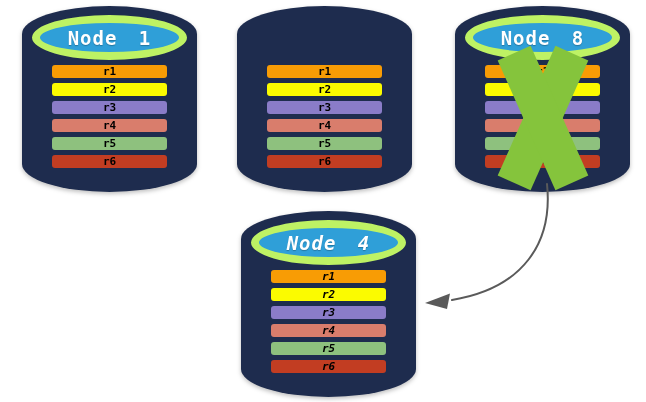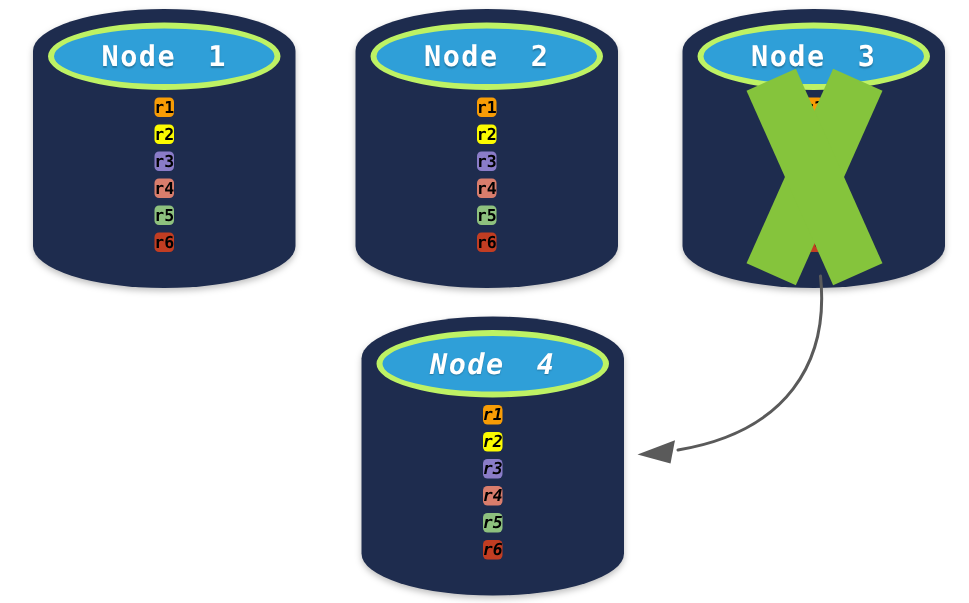--- a/index.html
+++ b/index.html
@@ -23,21 +23,21 @@
     border-radius: 50% / 28px;
     filter: drop-shadow(0 2px 2px rgba(0,0,0,0.25));
   }
   .node-top {
     position: absolute;
     left: 10px;
     right: 10px;
     top: 9px;
     height: 45px;
     border-radius: 50%;
-    border: 4px solid #bef264;
+    border: 8px solid #bef264;
     box-sizing: border-box;
   }
   .node-title {
     position: absolute;
     left: 0;
     right: 0;
     top: 0;
     height: 100%;
     display: flex;
     align-items: center;
@@ -51,21 +51,20 @@
     text-shadow: 0 1px 1px rgba(0,0,0,0.25);
   }
   .bars {
     position: absolute;
     left: 30px;
     top: 59px;
     width: 115px;
     display: flex;
     flex-direction: column;
     gap: 5px;
-    align-items: center;
   }
   .bar {
     height: 13px;
     line-height: 13px;
     border-radius: 3px;
     text-align: center;
     color: #000000;
     font-family: "DejaVu Sans Mono", "Liberation Mono", monospace;
     font-weight: bold;
     font-size: 11px;
@@ -116,36 +115,33 @@
       <div class="bar" style="background-color: rgb(248, 156, 5);">r1</div>
       <div class="bar" style="background-color: rgb(251, 251, 0);">r2</div>
       <div class="bar" style="background-color: rgb(138, 124, 200);">r3</div>
       <div class="bar" style="background-color: rgb(217, 125, 108);">r4</div>
       <div class="bar" style="background-color: rgb(142, 193, 126);">r5</div>
       <div class="bar" style="background-color: rgb(194, 61, 34);">r6</div>
     </div>
   </div>
 
   <div class="node" id="node2" style="background-color: rgb(30, 44, 78);">
-    <div class="node-top" style="background-color: rgb(47, 159, 216);">
-      <span class="node-title">Node 2</span>
-    </div>
     <div class="bars">
       <div class="bar" style="background-color: rgb(248, 156, 5);">r1</div>
       <div class="bar" style="background-color: rgb(251, 251, 0);">r2</div>
       <div class="bar" style="background-color: rgb(138, 124, 200);">r3</div>
       <div class="bar" style="background-color: rgb(217, 125, 108);">r4</div>
       <div class="bar" style="background-color: rgb(142, 193, 126);">r5</div>
       <div class="bar" style="background-color: rgb(194, 61, 34);">r6</div>
     </div>
   </div>
 
   <div class="node" id="node3" style="background-color: rgb(30, 44, 78);">
     <div class="node-top" style="background-color: rgb(47, 159, 216);">
-      <span class="node-title">Node 3</span>
+      <span class="node-title">Node 8</span>
     </div>
     <div class="bars">
       <div class="bar" style="background-color: rgb(248, 156, 5);">r1</div>
       <div class="bar" style="background-color: rgb(251, 251, 0);">r2</div>
       <div class="bar" style="background-color: rgb(138, 124, 200);">r3</div>
       <div class="bar" style="background-color: rgb(217, 125, 108);">r4</div>
       <div class="bar" style="background-color: rgb(142, 193, 126);">r5</div>
       <div class="bar" style="background-color: rgb(194, 61, 34);">r6</div>
     </div>
     <div class="x-mark">

